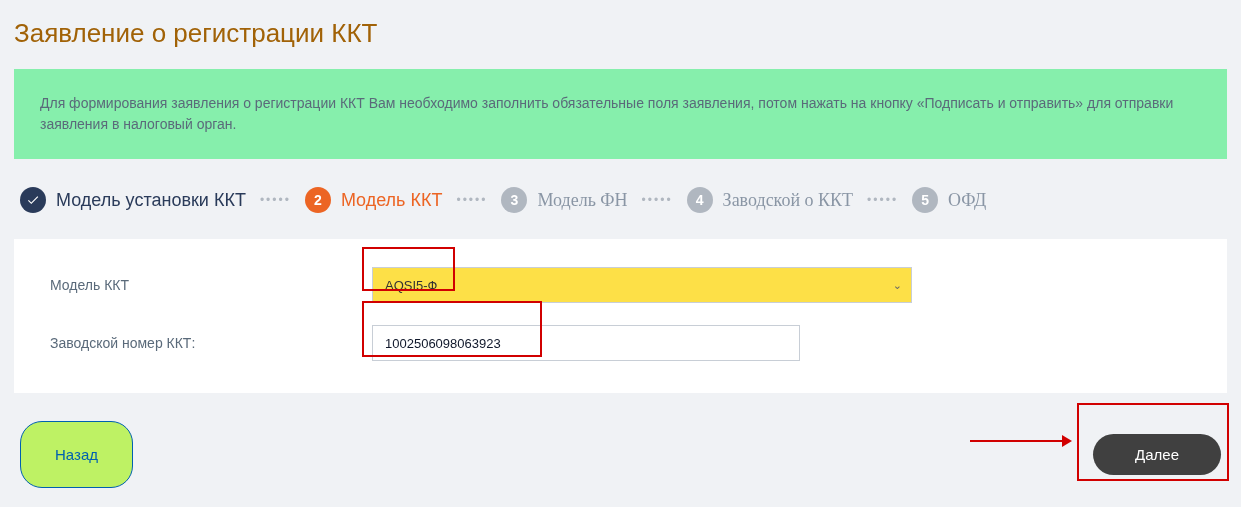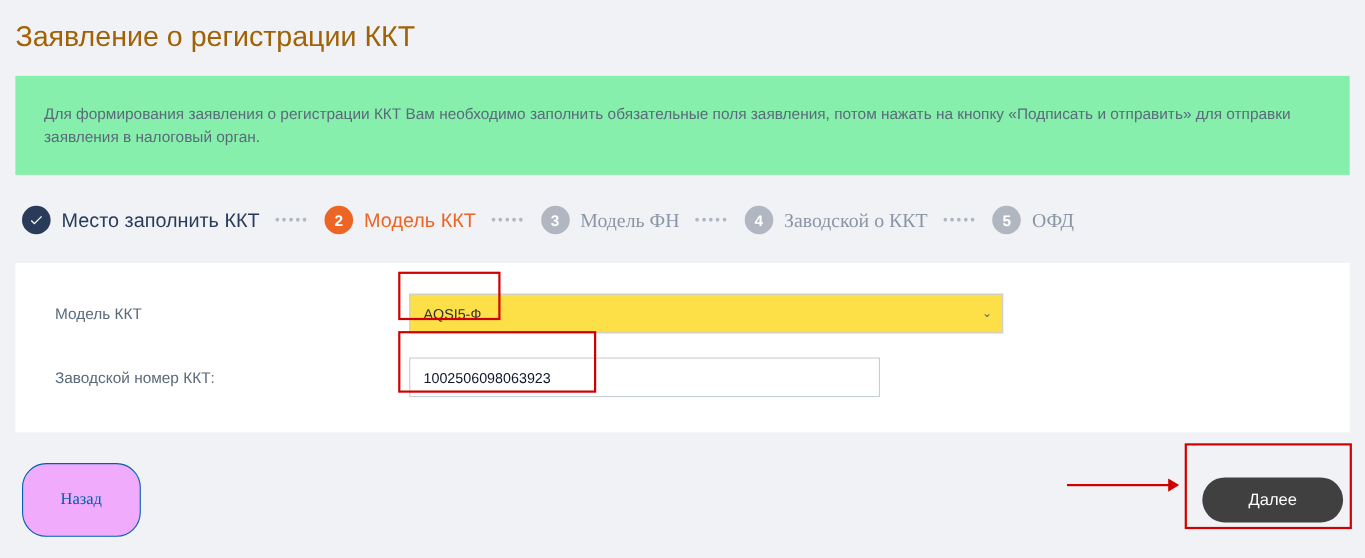--- a/index.html
+++ b/index.html
@@ -178,28 +178,27 @@
       border-top: 6px solid transparent;
       border-bottom: 6px solid transparent;
     }
     .button-row {
       display: flex;
       justify-content: space-between;
       align-items: center;
       padding: 0 6px;
     }
     .btn-back {
-      background: #f0abfc;
+      background: #bef264;
       color: #0060b0;
       border: 1.5px solid #0060b0;
       border-radius: 22px;
       padding: 24px 34px;
       font-size: 15px;
       cursor: pointer;
-      font-family: Liberation Serif, serif;
     }
     .btn-next {
       background: #404040;
       color: #fff;
       border: none;
       border-radius: 22px;
       padding: 12px 42px;
       font-size: 15px;
       cursor: pointer;
     }
@@ -211,21 +210,21 @@
 
 <div class="info-box">Для формирования заявления о регистрации ККТ Вам необходимо заполнить обязательные поля заявления, потом нажать на кнопку «Подписать и отправить» для отправки заявления в налоговый орган.</div>
 
 <div class="stepper">
   <div class="step completed">
     <span class="step-num">
       <svg class="check-icon" viewBox="0 0 24 24">
           <path d="M9 16.17L4.83 12l-1.42 1.41L9 19 21 7l-1.41-1.41z"></path>
         </svg>
     </span>
-    <span class="step-label">Место заполнить ККТ</span>
+    <span class="step-label">Модель установки ККТ</span>
   </div>
   <span class="step-sep">•••••</span>
   <div class="step active">
     <span class="step-num">2</span>
     <span class="step-label">Модель ККТ</span>
   </div>
   <span class="step-sep">•••••</span>
   <div class="step pending">
     <span class="step-num">3</span>
     <span class="step-label">Модель ФН</span>

